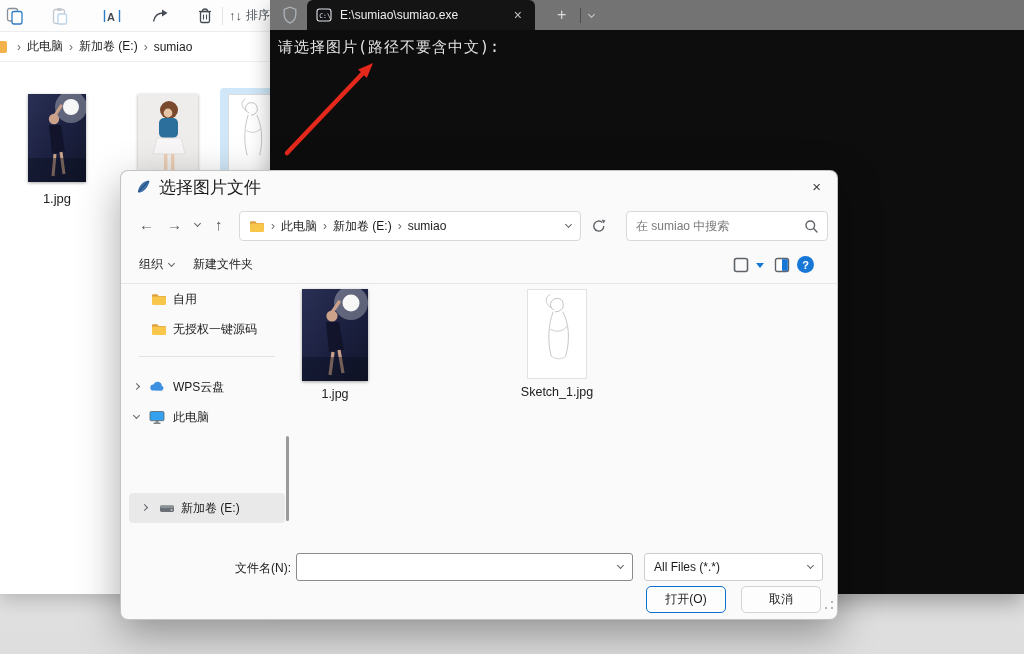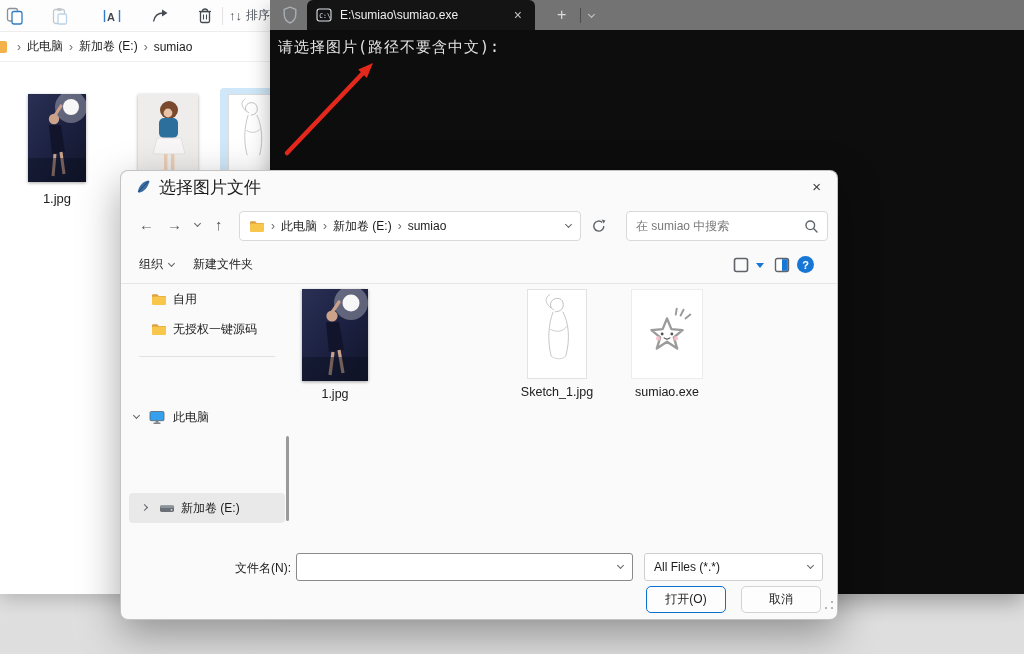--- a/index.html
+++ b/index.html
@@ -364,20 +364,29 @@
     </div>
     <div class="side-row" style="top:30px">
       <span class="side-icon" style="left:22px">
           <svg width="16" height="14" viewBox="0 0 16 14">
             <use href="#ico-folder"></use>
           </svg>
         </span>
       <span class="side-label" style="left:44px">无授权一键源码</span>
     </div>
     <div class="side-div" style="top:72px"></div>
+    <div class="side-row" style="top:88px">
+      <span class="side-chev chev right small" style="left:5px; top:12px"></span>
+      <span class="side-icon" style="left:20px; top:9px">
+          <svg width="16" height="12" viewBox="0 0 16 12">
+            <use href="#ico-cloud"></use>
+          </svg>
+        </span>
+      <span class="side-label" style="left:44px">WPS云盘</span>
+    </div>
     <div class="side-row" style="top:118px">
       <span class="side-chev chev down small" style="left:5px; top:11px"></span>
       <span class="side-icon" style="left:20px; top:8px">
           <svg width="16" height="14" viewBox="0 0 16 14">
             <use href="#ico-monitor"></use>
           </svg>
         </span>
       <span class="side-label" style="left:44px">此电脑</span>
     </div>
     <div class="side-row sel" style="top:209px">
@@ -413,34 +422,20 @@
       <path d="M24,18 C20,8 34,5 36,12 C38,19 33,22 28,22" fill="none" stroke="#bdbdbd"></path>
       <path d="M26,22 C21,35 20,52 24,68" fill="none" stroke="#c4c4c4"></path>
       <path d="M36,22 C42,33 44,50 39,68" fill="none" stroke="#c4c4c4"></path>
       <path d="M23,40 C30,44 37,42 40,37" fill="none" stroke="#cccccc"></path>
       <path d="M27,20 C18,15 16,8 23,4" fill="none" stroke="#c4c4c4"></path>
       <path d="M24,68 C30,72 36,71 39,68" fill="none" stroke="#cfcfcf"></path>
     </svg>
     <div class="flabel">Sketch_1.jpg</div>
   </div>
 
-  <div class="fitem" style="left:506px">
-    <svg class="fthumb" style="border:1px solid #ececec; background:#fff" width="72" height="90" viewBox="0 0 72 90">
-      <path d="M36,29 L40.5,40 L52,41 L43,48.5 L46.5,60 L36,53 L25.5,60 L29,48.5 L20,41 L31.5,40 Z" fill="#ffffff" stroke="#9b9b9b" stroke-width="2.4" stroke-linejoin="round"></path>
-      <circle cx="31" cy="45" r="1.5" fill="#555"></circle>
-      <circle cx="41" cy="45" r="1.5" fill="#555"></circle>
-      <path d="M33,49 q3,2.6 6,0" fill="none" stroke="#555" stroke-width="1.2" stroke-linecap="round"></path>
-      <circle cx="27" cy="49.5" r="2.4" fill="#f6bcc8" opacity=".85"></circle>
-      <circle cx="45" cy="49.5" r="2.4" fill="#f6bcc8" opacity=".85"></circle>
-      <line x1="50" y1="26" x2="53" y2="20" stroke="#9b9b9b" stroke-width="2" stroke-linecap="round"></line>
-      <line x1="55" y1="29" x2="60" y2="25" stroke="#9b9b9b" stroke-width="2" stroke-linecap="round"></line>
-      <line x1="45" y1="25" x2="46" y2="19" stroke="#9b9b9b" stroke-width="2" stroke-linecap="round"></line>
-    </svg>
-    <div class="flabel">sumiao.exe</div>
-  </div>
 
   <div class="d-footer-label">文件名(N):</div>
   <div class="combo fname">
     <input value="" style="">
     <span class="chev down small" style="margin-top:-3px"></span>
   </div>
   <div class="combo ftype">
     <span class="val">All Files (*.*)</span>
     <span class="chev down small" style="margin-top:-3px"></span>
   </div>

